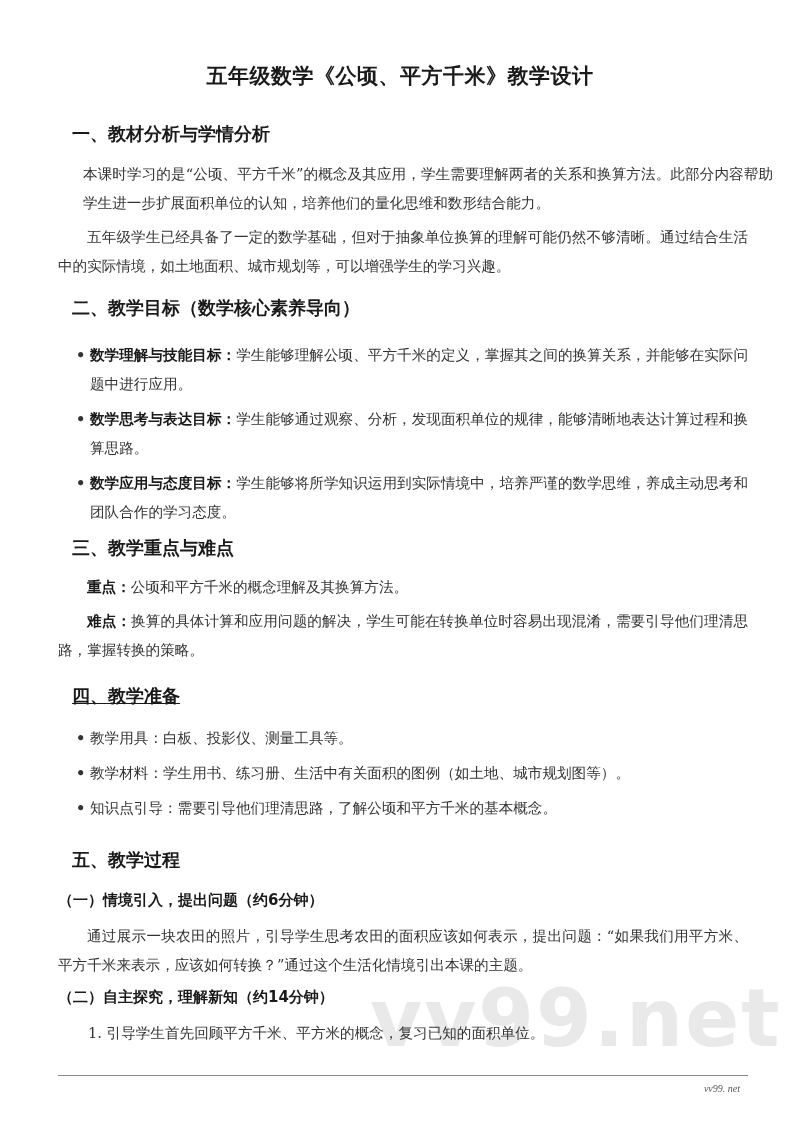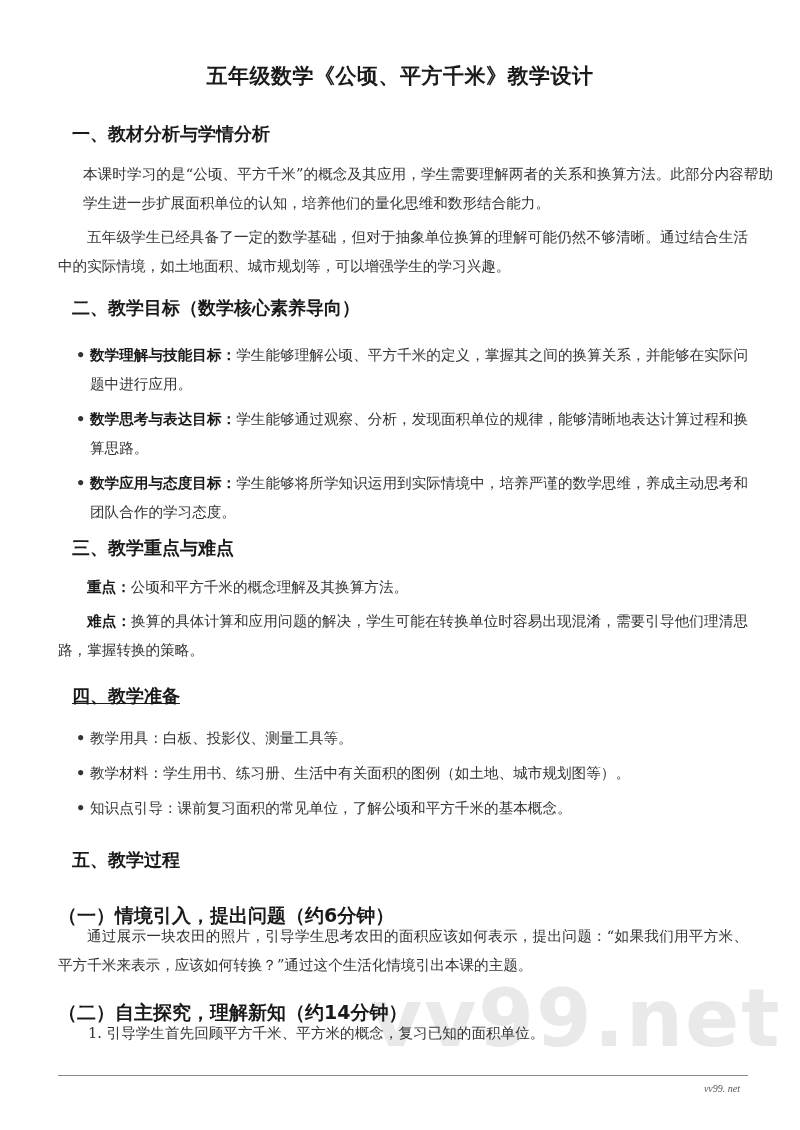--- a/index.html
+++ b/index.html
@@ -15,21 +15,21 @@
       font-size: 21px; font-weight: bold; color: #1a1a1a; letter-spacing: 0.5px;
     }
     .h2 {
       position: absolute; left: 72px;
       font-family: "DejaVu Sans", "Liberation Sans", sans-serif;
       font-size: 18px; font-weight: bold; color: #1a1a1a;
     }
     .h3 {
       position: absolute; left: 62px;
       font-family: "DejaVu Sans", "Liberation Sans", sans-serif;
-      font-size: 19px; font-weight: bold; color: #1a1a1a; margin-top: 12px;
+      font-size: 15px; font-weight: bold; color: #1a1a1a;
     }
     .para {
       position: absolute; left: 58px; width: 690px;
       font-size: 14.6px; line-height: 29px; color: #333;
       text-align: justify;
     }
     .indent { text-indent: 29px; }
     .bullet {
       position: absolute; left: 76px; width: 672px;
       font-size: 14.6px; line-height: 29px; color: #333;
@@ -96,21 +96,21 @@
     <div class="bullet" style="top:723px;">
       <span class="dot">•</span>
       <span class="text">教学用具：白板、投影仪、测量工具等。</span>
     </div>
     <div class="bullet" style="top:758px;">
       <span class="dot">•</span>
       <span class="text">教学材料：学生用书、练习册、生活中有关面积的图例（如土地、城市规划图等）。</span>
     </div>
     <div class="bullet" style="top:793px;">
       <span class="dot">•</span>
-      <span class="text">知识点引导：课前复习面积的常见单位，了解公顷和平方千米的基本概念。</span>
+      <span class="text">知识点引导：需要引导他们理清思路，了解公顷和平方千米的基本概念。</span>
     </div>
 
     <div class="h2" style="top:848px;">五、教学过程</div>
     <div class="h3" style="top:891px;left:58px;">（一）情境引入，提出问题（约6分钟）</div>
     <div class="para indent" style="top:921px;">通过展示一块农田的照片，引导学生思考农田的面积应该如何表示，提出问题：“如果我们用平方米、平方千米来表示，应该如何转换？”通过这个生活化情境引出本课的主题。</div>
     <div class="h3" style="top:988px;left:58px;">（二）自主探究，理解新知（约14分钟）</div>
     <div class="para" style="top:1018px;left:88px;width:660px;">1. 引导学生首先回顾平方千米、平方米的概念，复习已知的面积单位。</div>
   </div>
 
   <div class="footer-rule"></div>

